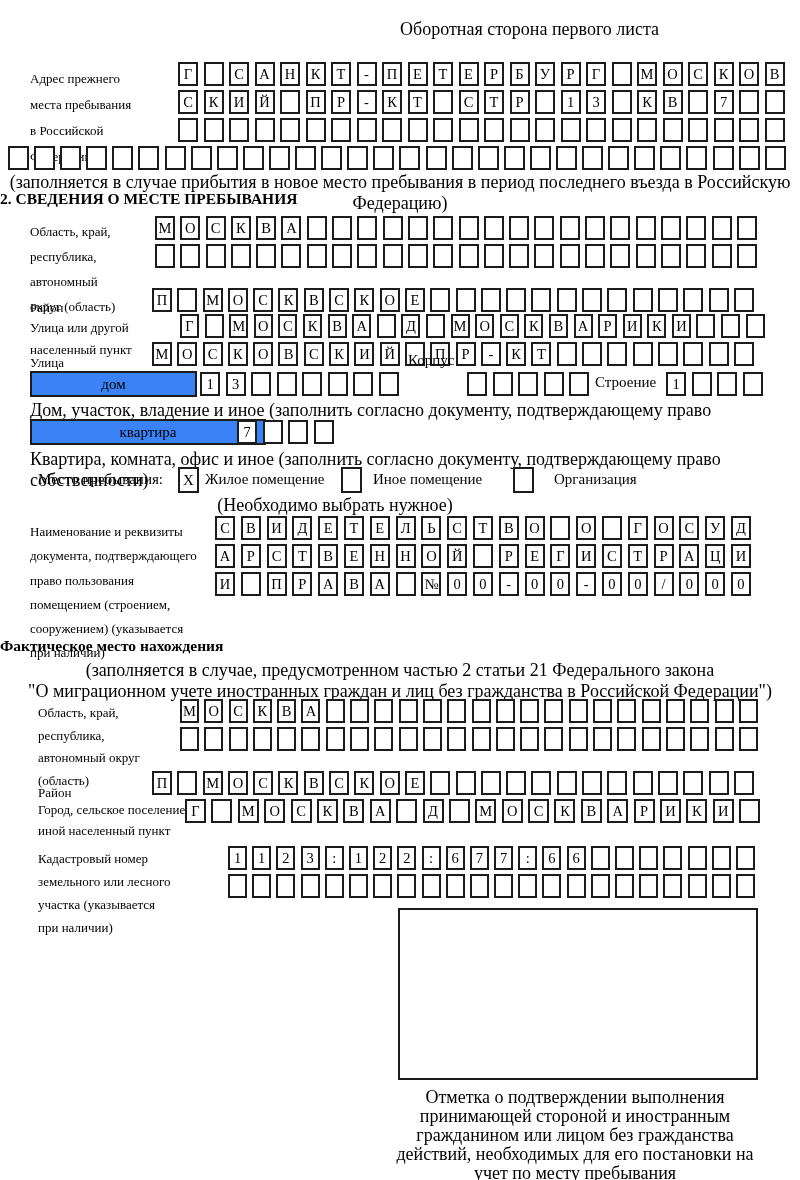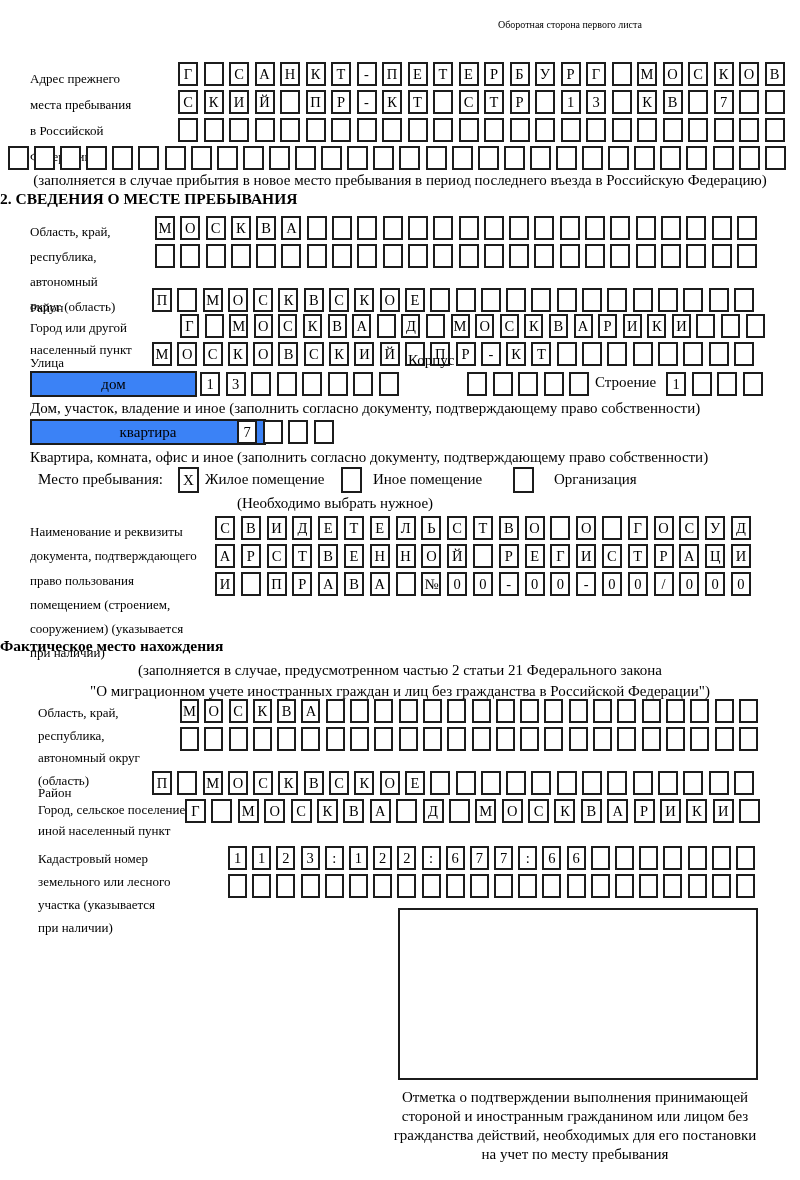--- a/index.html
+++ b/index.html
@@ -2,21 +2,21 @@
 <html><head>
 <meta charset="utf-8">
 <style>
   html,body{margin:0;padding:0;}
   body{
     width:800px;height:1180px;background:#ffffff;position:relative;
     font-family:"Liberation Serif", serif;color:#000;overflow:hidden;
   }
   .abs{position:absolute;}
   .label{font-size:13px;line-height:25px;white-space:pre-line;margin-top:6px;}
-  .cap{font-size:15px;}
+  .cap{font-size:18px;}
   .center{text-align:center;width:800px;left:0;}
   .title{font-weight:bold;font-size:15.5px;text-align:left;width:800px;left:0;}
   .cells{display:flex;}
   .cell{
     box-sizing:border-box;flex:none;border:2px solid #1c1c1c;background:#fff;
     width:20px;height:24px;text-align:center;font-size:14.5px;line-height:20px;
     font-family:"Liberation Serif", serif;
   }
   .cw19 .cell{width:19px;}
   .cw21 .cell{width:21px;}
@@ -29,21 +29,21 @@
     text-align:center;font-size:15px;line-height:22px;
   }
   .opt{font-size:15px;}
   .stampbox{
     box-sizing:border-box;border:2.5px solid #1c1c1c;background:#fff;
   }
 </style>
 </head>
 <body>
 
-<div class="abs" style="left:400px;top:19px;width:340px;text-align:center;font-size:10px;">Оборотная сторона первого листа</div>
+<div class="abs" style="left:400px;top:19px;width:340px;text-align:left;font-size:18px;">Оборотная сторона первого листа</div>
 
 <div class="abs label" style="left:30px;top:60px;line-height:26px;">Адрес прежнего
 места пребывания
 в Российской
 Федерации</div>
 <div class="abs cells" style="left:178px;top:62px;gap:5.5px;">
     <span class="cell">Г</span>
     <span class="cell"></span>
     <span class="cell">С</span>
     <span class="cell">А</span>
@@ -234,21 +234,21 @@
     <span class="cell"></span>
     <span class="cell"></span>
     <span class="cell"></span>
     <span class="cell"></span>
     <span class="cell"></span>
     <span class="cell"></span>
     <span class="cell"></span>
     <span class="cell"></span>
   </div>
 
-<div class="abs label" style="left:30px;top:311px;line-height:21.5px;">Город или другой
+<div class="abs label" style="left:30px;top:311px;line-height:21.5px;">Улица или другой
 населенный пункт</div>
 <div class="abs cells cw19" style="left:180px;top:314px;gap:5.6px;">
     <span class="cell">Г</span>
     <span class="cell"></span>
     <span class="cell">М</span>
     <span class="cell">О</span>
     <span class="cell">С</span>
     <span class="cell">К</span>
     <span class="cell">В</span>
     <span class="cell">А</span>

